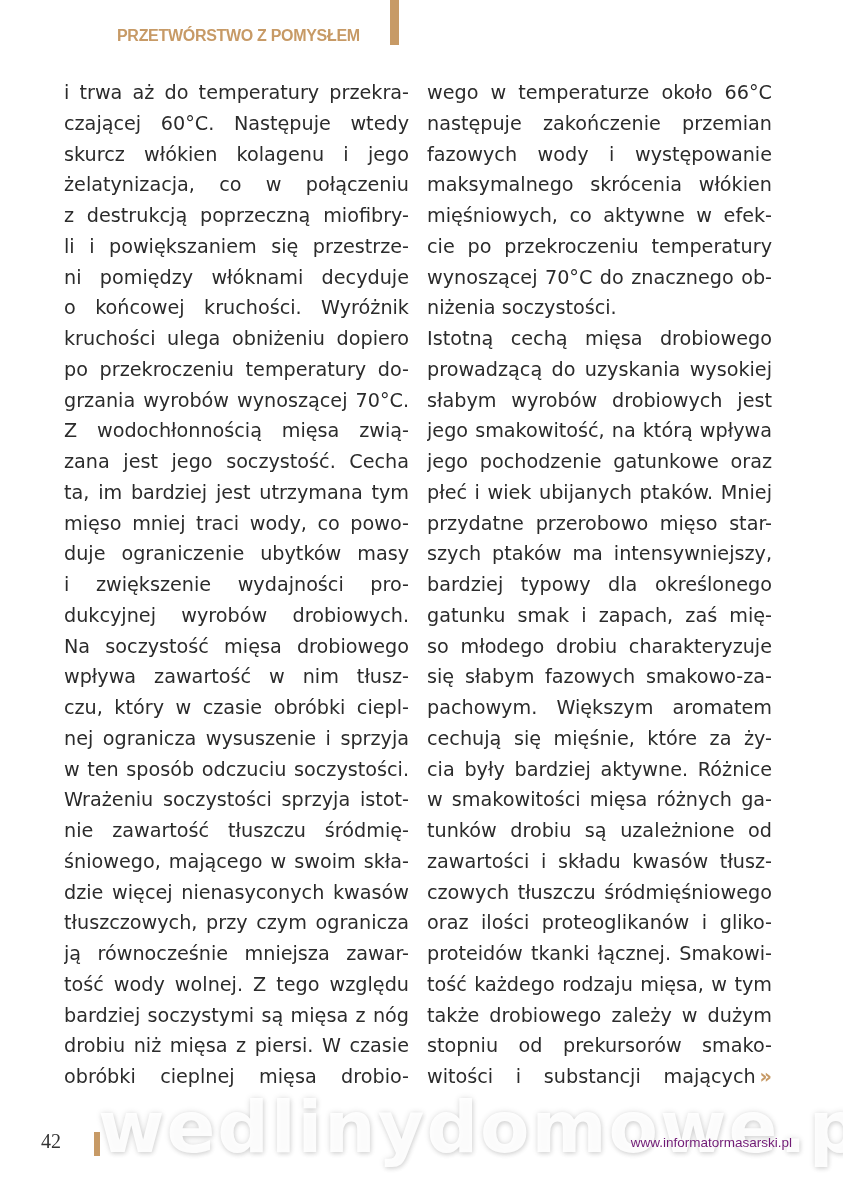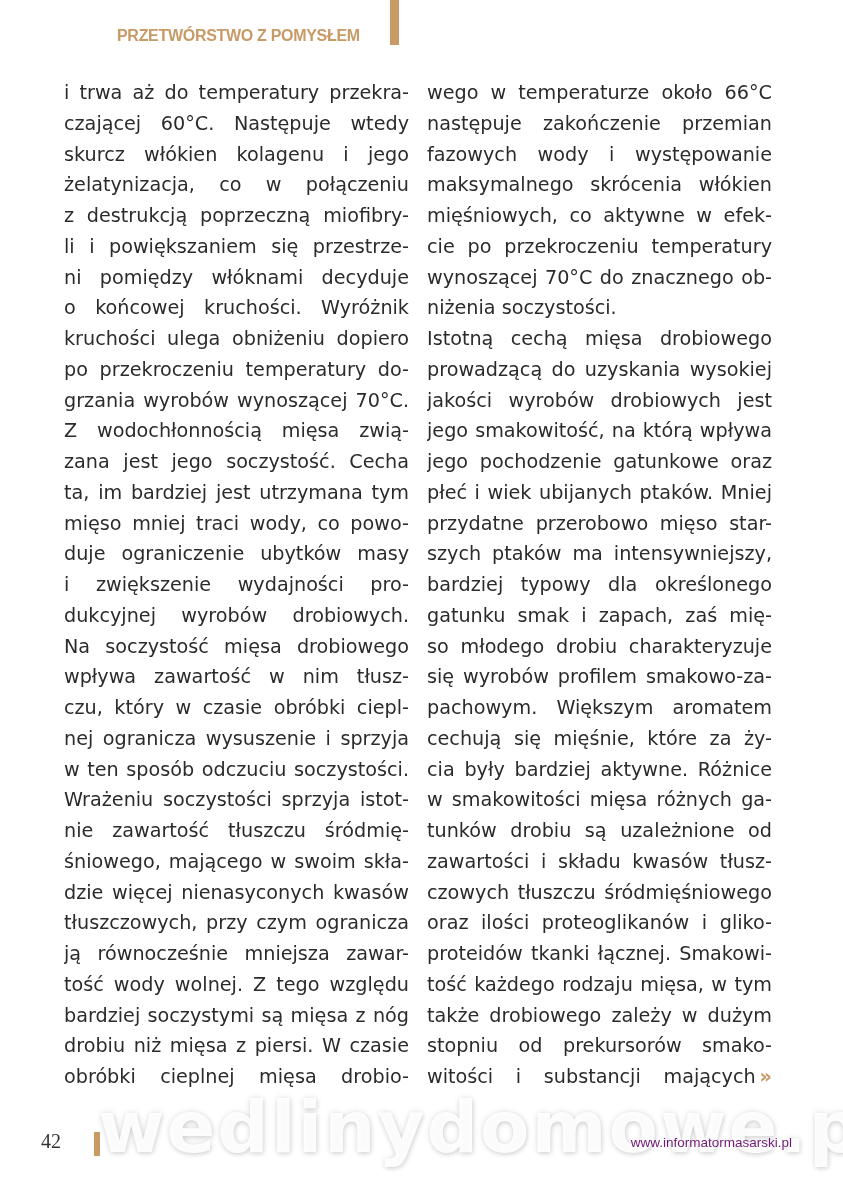--- a/index.html
+++ b/index.html
@@ -148,30 +148,30 @@
     <div class="line"><span>wego w temperaturze około 66°C</span></div>
     <div class="line"><span>następuje zakończenie przemian</span></div>
     <div class="line"><span>fazowych wody i występowanie</span></div>
     <div class="line"><span>maksymalnego skrócenia włókien</span></div>
     <div class="line"><span>mięśniowych, co aktywne w efek-</span></div>
     <div class="line"><span>cie po przekroczeniu temperatury</span></div>
     <div class="line"><span>wynoszącej 70°C do znacznego ob-</span></div>
     <div class="line last"><span>niżenia soczystości.</span></div>
     <div class="line"><span>Istotną cechą mięsa drobiowego</span></div>
     <div class="line"><span>prowadzącą do uzyskania wysokiej</span></div>
-    <div class="line"><span>jakości wyrobów drobiowych jest</span></div>
+    <div class="line"><span>słabym wyrobów drobiowych jest</span></div>
     <div class="line"><span>jego smakowitość, na którą wpływa</span></div>
     <div class="line"><span>jego pochodzenie gatunkowe oraz</span></div>
     <div class="line"><span>płeć i wiek ubijanych ptaków. Mniej</span></div>
     <div class="line"><span>przydatne przerobowo mięso star-</span></div>
     <div class="line"><span>szych ptaków ma intensywniejszy,</span></div>
     <div class="line"><span>bardziej typowy dla określonego</span></div>
     <div class="line"><span>gatunku smak i zapach, zaś mię-</span></div>
     <div class="line"><span>so młodego drobiu charakteryzuje</span></div>
-    <div class="line"><span>się wyrobów profilem smakowo-za-</span></div>
+    <div class="line"><span>się słabym fazowych smakowo-za-</span></div>
     <div class="line"><span>pachowym. Większym aromatem</span></div>
     <div class="line"><span>cechują się mięśnie, które za ży-</span></div>
     <div class="line"><span>cia były bardziej aktywne. Różnice</span></div>
     <div class="line"><span>w smakowitości mięsa różnych ga-</span></div>
     <div class="line"><span>tunków drobiu są uzależnione od</span></div>
     <div class="line"><span>zawartości i składu kwasów tłusz-</span></div>
     <div class="line"><span>czowych tłuszczu śródmięśniowego</span></div>
     <div class="line"><span>oraz ilości proteoglikanów i gliko-</span></div>
     <div class="line"><span>proteidów tkanki łącznej. Smakowi-</span></div>
     <div class="line"><span>tość każdego rodzaju mięsa, w tym</span></div>

